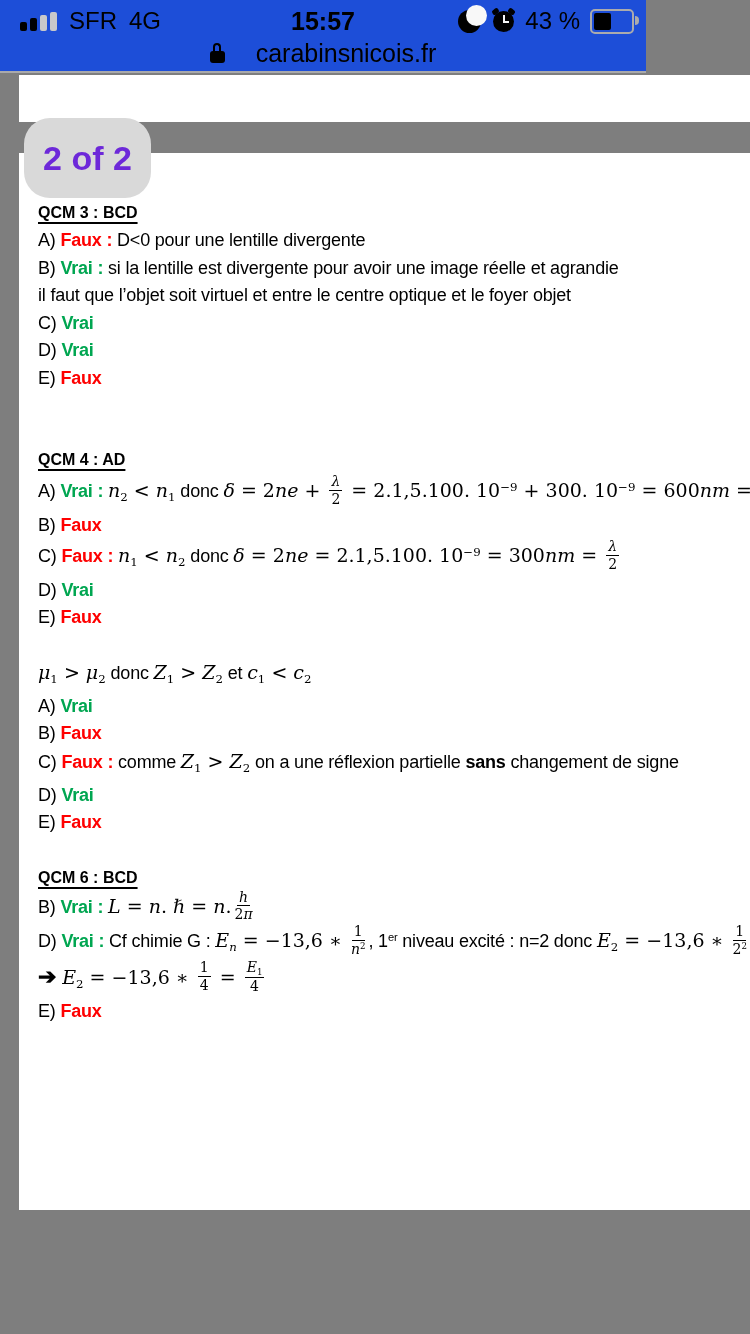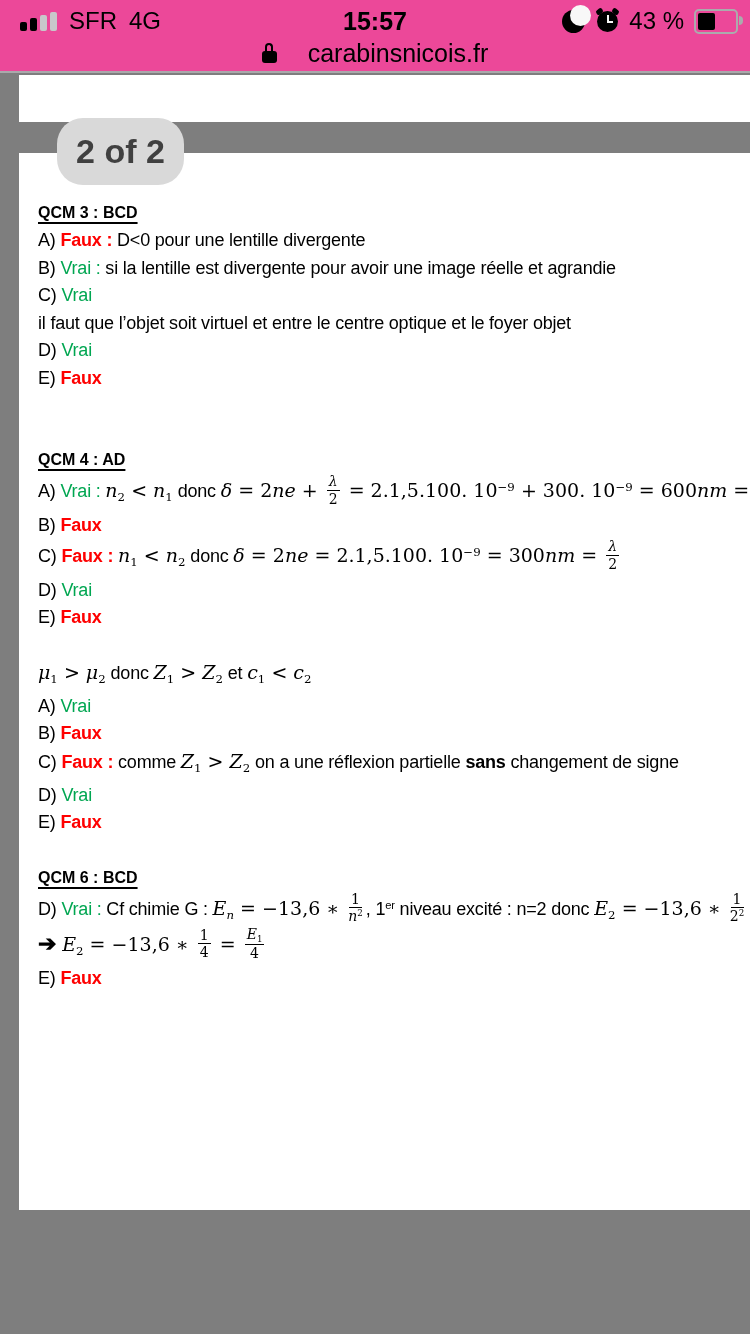--- a/index.html
+++ b/index.html
@@ -5,22 +5,22 @@
   html,body { margin:0; padding:0; background:#4a4a4a; }
   .screen {
     position:relative; width:750px; height:1334px; margin:0 auto;
     background:#7e7e7e; overflow:hidden;
     font-family:"Liberation Sans", sans-serif; color:#000;
     -webkit-font-smoothing:antialiased;
   }
 
   
   .statusbar {
-    position:absolute; top:0; left:0; width:750px; height:73px;
-    background:#ec4899; border-bottom:2px solid #a9a9ab; box-sizing:border-box;
+    position:absolute; top:0; left:0; width:646px; height:73px;
+    background:#1d4ed8; border-bottom:2px solid #a9a9ab; box-sizing:border-box;
     z-index:5;
   }
   .status-row { position:absolute; top:5px; left:0; right:0; height:32px; }
   .left-cluster { position:absolute; left:20px; top:0; height:32px; display:flex; align-items:center; gap:12px; }
   .signal { display:flex; align-items:flex-end; gap:3px; height:20px; }
   .signal .bar { width:7px; border-radius:2px; background:#c8c8ca; }
   .signal .bar.on { background:#000; }
   .carrier, .network { font-size:24px; }
   .time {
     position:absolute; left:0; right:0; top:2px; text-align:center;
@@ -49,35 +49,35 @@
     border:2.5px solid #000; border-bottom:none; border-radius:5px 5px 0 0; box-sizing:border-box; }
   .lock::after { content:""; position:absolute; bottom:0; left:0; width:15px; height:12px; background:#000; border-radius:3px; }
   .domain { font-size:25px;margin-left:21px; }
 
   
   .pdf { position:absolute; top:73px; left:0; width:750px; height:1261px; }
   .page1-strip { position:absolute; top:2px; left:19px; width:731px; height:47px; background:#fff; }
   .page2 { position:absolute; top:80px; left:19px; width:731px; height:1057px; background:#fff;
     box-sizing:border-box; padding:46px 8px 0 19px; overflow:hidden; }
   .page-badge {
-    position:absolute; top:45px; left:57px; width:127px; height:67px; z-index:6;
+    position:absolute; top:45px; left:24px; width:127px; height:80px; z-index:6;
     background:#d9d9d9; border-radius:26px;
     display:flex; align-items:center; justify-content:center;
-    color:#404040; font-size:34px; font-weight:600;
+    color:#6d28d9; font-size:34px; font-weight:600;
   }
 
   
   .qcm-title {
     margin:0; font-size:16px; font-weight:700; line-height:28px;
     text-decoration:underline; text-decoration-thickness:2px; text-underline-offset:4px;
   }
   .qcm-line { line-height:27.5px; font-size:18px; letter-spacing:-0.2px; white-space:nowrap; }
   .seg-t  { }
   .seg-b  { font-weight:700; }
-  .seg-vrai { font-weight:400; }
+  .seg-vrai { font-weight:700; }
   .seg-faux { font-weight:700; }
   .seg-mi { font-family:"DejaVu Serif", serif; font-style:italic; font-size:19px; letter-spacing:0; }
   .seg-mn { font-family:"DejaVu Serif", serif; font-size:19px; letter-spacing:0; }
   .seg-arrow { font-weight:700; font-size:22px; }
   .qcm-line sub { font-size:0.62em; font-style:normal; vertical-align:-0.3em; }
   .qcm-line sub.it { font-style:italic; }
   .qcm-line sup { font-size:0.62em; font-style:normal; vertical-align:0.55em; }
   .frac { display:inline-flex; flex-direction:column; align-items:center; vertical-align:middle;
     font-size:14px; line-height:1.1; margin:0 3px; transform:translateY(-2px); }
   .frac .num { border-bottom:1.5px solid #000; padding:0 2px 0.5px 2px; text-align:center; }
@@ -125,22 +125,22 @@
 
   <div class="pdf">
     <div class="page1-strip"></div>
     <div class="page-badge">2 of 2</div>
     <div class="page2">
       <div>
           <section class="qcm" style="margin-top: 0px;">
             <h2 class="qcm-title">QCM 3 : BCD</h2>
             <div class="qcm-line"><span class="seg-t">A) </span><span class="seg-faux" style="color: rgb(254, 0, 0);">Faux : </span><span class="seg-t">D&lt;0 pour une lentille divergente</span></div>
             <div class="qcm-line"><span class="seg-t">B) </span><span class="seg-vrai" style="color: rgb(0, 166, 81);">Vrai : </span><span class="seg-t">si la lentille est divergente pour avoir une image réelle et agrandie</span></div>
+            <div class="qcm-line"><span class="seg-t">il faut que l’objet soit virtuel et entre le centre optique et le foyer objet</span></div>
             <div class="qcm-line"><span class="seg-t">C) </span><span class="seg-vrai" style="color: rgb(0, 166, 81);">Vrai</span></div>
-            <div class="qcm-line"><span class="seg-t">il faut que l’objet soit virtuel et entre le centre optique et le foyer objet</span></div>
             <div class="qcm-line"><span class="seg-t">D) </span><span class="seg-vrai" style="color: rgb(0, 166, 81);">Vrai</span></div>
             <div class="qcm-line"><span class="seg-t">E) </span><span class="seg-faux" style="color: rgb(254, 0, 0);">Faux</span></div>
           </section>
           <section class="qcm" style="margin-top: 54px;">
             <h2 class="qcm-title">QCM 4 : AD</h2>
             <div class="qcm-line"><span class="seg-t">A) </span><span class="seg-vrai" style="color: rgb(0, 166, 81);">Vrai : </span><span class="seg-mi">n<sub>2</sub></span><span class="seg-mn"> &lt; </span><span class="seg-mi">n<sub>1</sub></span><span class="seg-t"> donc </span><span class="seg-mi">δ</span><span class="seg-mn"> = 2</span><span class="seg-mi">ne</span><span class="seg-mn"> + </span><span class="frac">
                 <span class="num"><span class="seg-mi">λ</span></span>
                 <span class="den"><span class="seg-mn">2</span></span>
               </span><span class="seg-mn"> = 2.1,5.100. 10<sup>−9</sup></span><span class="seg-mn"> + 300. 10<sup>−9</sup></span><span class="seg-mn"> = 600</span><span class="seg-mi">nm</span><span class="seg-mn"> = </span></div>
             <div class="qcm-line"><span class="seg-t">B) </span><span class="seg-faux" style="color: rgb(254, 0, 0);">Faux</span></div>
@@ -154,20 +154,24 @@
           <section class="qcm" style="margin-top: 27px;">
             <div class="qcm-line"><span class="seg-mi">μ<sub>1</sub></span><span class="seg-mn"> &gt; </span><span class="seg-mi">μ<sub>2</sub></span><span class="seg-t"> donc </span><span class="seg-mi">Z<sub>1</sub></span><span class="seg-mn"> &gt; </span><span class="seg-mi">Z<sub>2</sub></span><span class="seg-t">  et </span><span class="seg-mi">c<sub>1</sub></span><span class="seg-mn"> &lt; </span><span class="seg-mi">c<sub>2</sub></span></div>
             <div class="qcm-line"><span class="seg-t">A) </span><span class="seg-vrai" style="color: rgb(0, 166, 81);">Vrai</span></div>
             <div class="qcm-line"><span class="seg-t">B) </span><span class="seg-faux" style="color: rgb(254, 0, 0);">Faux</span></div>
             <div class="qcm-line"><span class="seg-t">C) </span><span class="seg-faux" style="color: rgb(254, 0, 0);">Faux : </span><span class="seg-t">comme </span><span class="seg-mi">Z<sub>1</sub></span><span class="seg-mn"> &gt; </span><span class="seg-mi">Z<sub>2</sub></span><span class="seg-t"> on a une réflexion partielle </span><span class="seg-b">sans</span><span class="seg-t"> changement de signe</span></div>
             <div class="qcm-line"><span class="seg-t">D) </span><span class="seg-vrai" style="color: rgb(0, 166, 81);">Vrai</span></div>
             <div class="qcm-line"><span class="seg-t">E) </span><span class="seg-faux" style="color: rgb(254, 0, 0);">Faux</span></div>
           </section>
           <section class="qcm" style="margin-top: 27px;">
             <h2 class="qcm-title">QCM 6 : BCD</h2>
+            <div class="qcm-line"><span class="seg-t">B) </span><span class="seg-vrai" style="color: rgb(0, 166, 81);">Vrai : </span><span class="seg-mi">L</span><span class="seg-mn"> = </span><span class="seg-mi">n</span><span class="seg-mn">. </span><span class="seg-mi">ℏ</span><span class="seg-mn"> = </span><span class="seg-mi">n</span><span class="seg-mn">.</span><span class="frac">
+                <span class="num"><span class="seg-mi">h</span></span>
+                <span class="den"><span class="seg-mn">2</span><span class="seg-mi">π</span></span>
+              </span></div>
             <div class="qcm-line"><span class="seg-t">D) </span><span class="seg-vrai" style="color: rgb(0, 166, 81);">Vrai : </span><span class="seg-t">Cf chimie G : </span><span class="seg-mi">E<sub class="it">n</sub></span><span class="seg-mn"> = −13,6 ∗ </span><span class="frac">
                 <span class="num"><span class="seg-mn">1</span></span>
                 <span class="den"><span class="seg-mi">n<sup>2</sup></span></span>
               </span><span class="seg-t">, 1<sup>er</sup></span><span class="seg-t"> niveau excité : n=2 donc </span><span class="seg-mi">E<sub>2</sub></span><span class="seg-mn"> = −13,6 ∗ </span><span class="frac">
                 <span class="num"><span class="seg-mn">1</span></span>
                 <span class="den"><span class="seg-mn">2<sup>2</sup></span></span>
               </span></div>
             <div class="qcm-line"><span class="seg-arrow">➔ </span><span class="seg-mi">E<sub>2</sub></span><span class="seg-mn"> = −13,6 ∗ </span><span class="frac">
                 <span class="num"><span class="seg-mn">1</span></span>
                 <span class="den"><span class="seg-mn">4</span></span>

